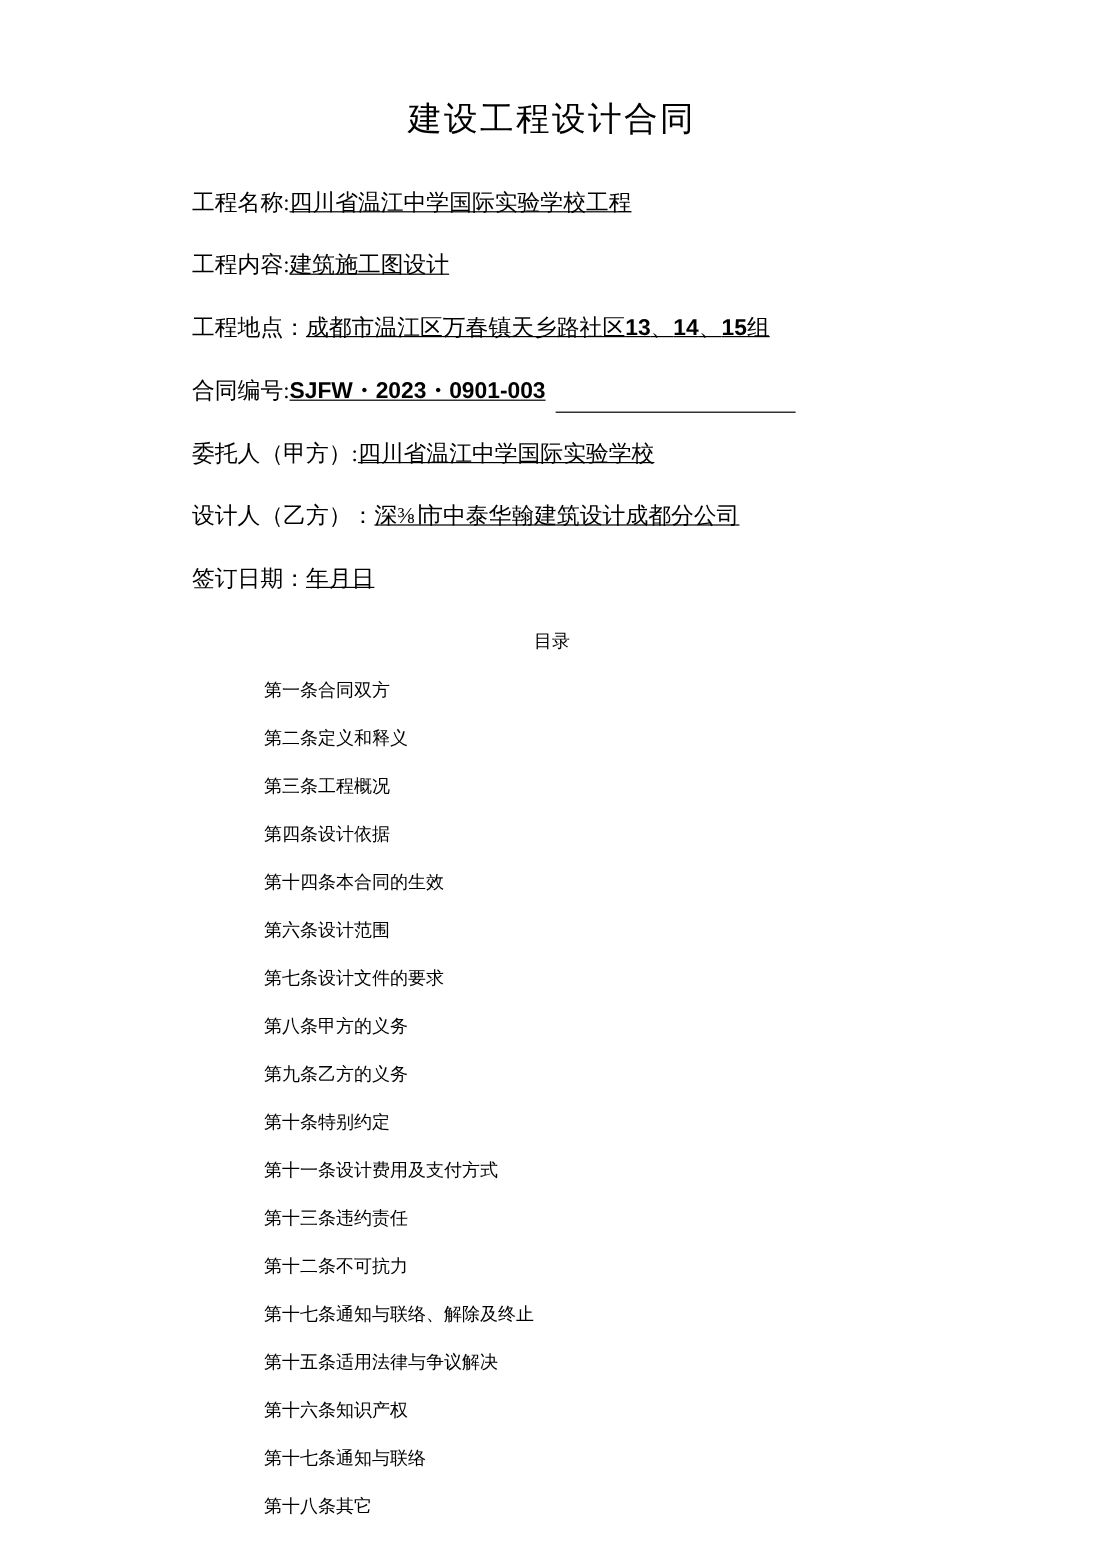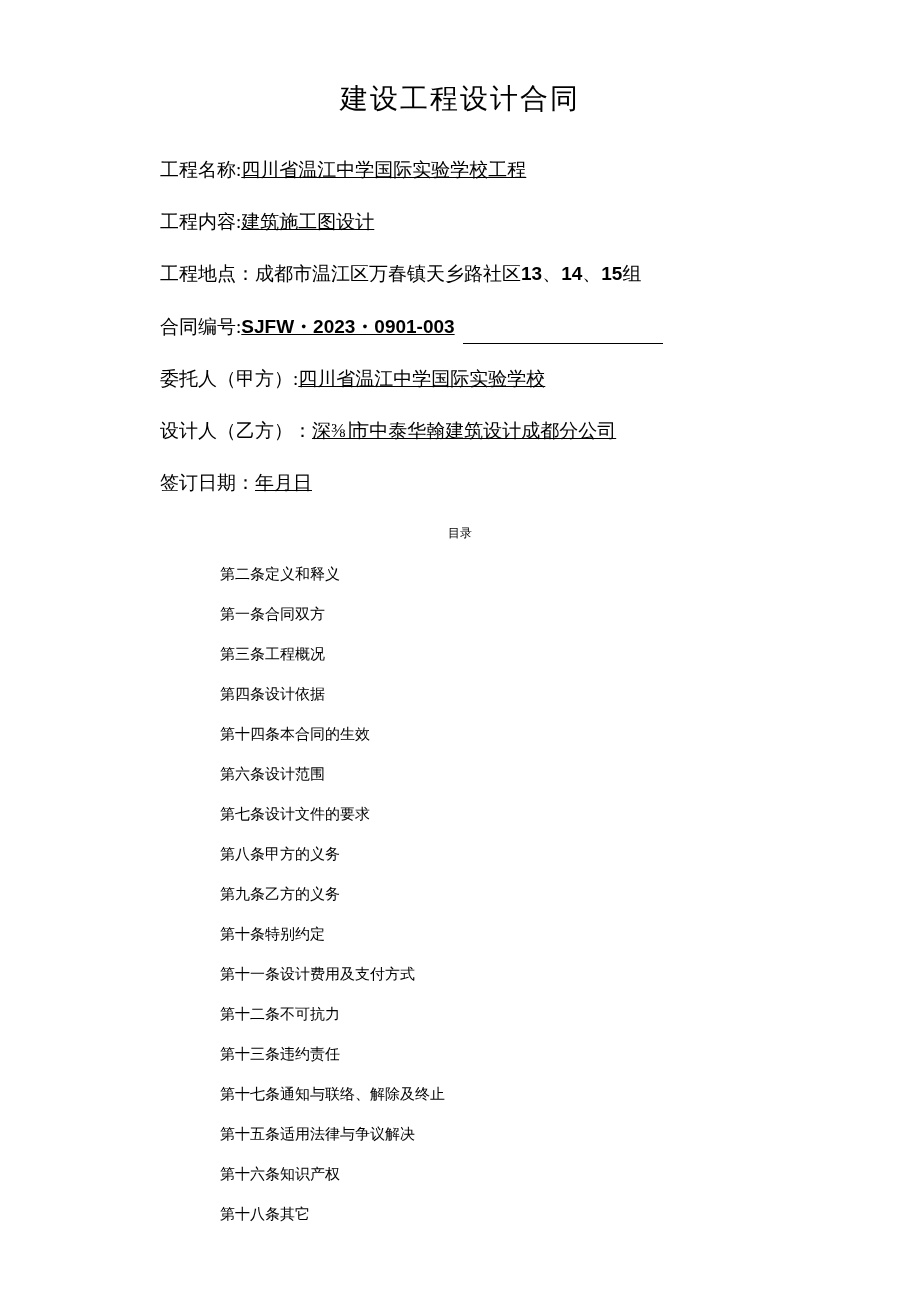--- a/index.html
+++ b/index.html
@@ -36,35 +36,36 @@
       text-decoration: underline;
     }
     .info-value-bold {
       display: inline;
       text-decoration: underline;
       font-weight: bold;
       font-family: Arial, sans-serif;
     }
     .mixed-value {
       display: inline;
+      text-decoration: underline;
     }
     .bold-num {
       font-weight: bold;
       font-family: Arial, sans-serif;
     }
     .contract-no-line {
       display: inline-block;
       border-bottom: 1px solid #000;
       width: 200px;
       vertical-align: bottom;
       margin-left: 8px;
     }
     .toc-header {
       text-align: center;
-      font-size: 12px;
+      font-size: 15px;
       margin-top: 25px;
       margin-bottom: 20px;
     }
     .toc-list {
       margin-left: 60px;
     }
     .toc-item {
       font-size: 15px;
       line-height: 1.6;
       margin-bottom: 16px;
@@ -99,30 +100,31 @@
   <span class="info-label">设计人（乙方）：</span><span class="info-value">深⅜∣市中泰华翰建筑设计成都分公司</span>
 </div>
 
 <div class="info-row">
   <span class="info-label">签订日期：</span><span class="info-value">年月日</span>
 </div>
 
 <div class="toc-header">目录</div>
 
 <div class="toc-list">
+  <div class="toc-item">第一条合同双方</div>
   <div class="toc-item">第二条定义和释义</div>
-  <div class="toc-item">第一条合同双方</div>
   <div class="toc-item">第三条工程概况</div>
   <div class="toc-item">第四条设计依据</div>
   <div class="toc-item">第十四条本合同的生效</div>
   <div class="toc-item">第六条设计范围</div>
   <div class="toc-item">第七条设计文件的要求</div>
   <div class="toc-item">第八条甲方的义务</div>
   <div class="toc-item">第九条乙方的义务</div>
   <div class="toc-item">第十条特别约定</div>
   <div class="toc-item">第十一条设计费用及支付方式</div>
+  <div class="toc-item">第十三条违约责任</div>
   <div class="toc-item">第十二条不可抗力</div>
-  <div class="toc-item">第十三条违约责任</div>
   <div class="toc-item">第十七条通知与联络、解除及终止</div>
   <div class="toc-item">第十五条适用法律与争议解决</div>
   <div class="toc-item">第十六条知识产权</div>
+  <div class="toc-item">第十七条通知与联络</div>
   <div class="toc-item">第十八条其它</div>
 </div>
 
 </body></html>

